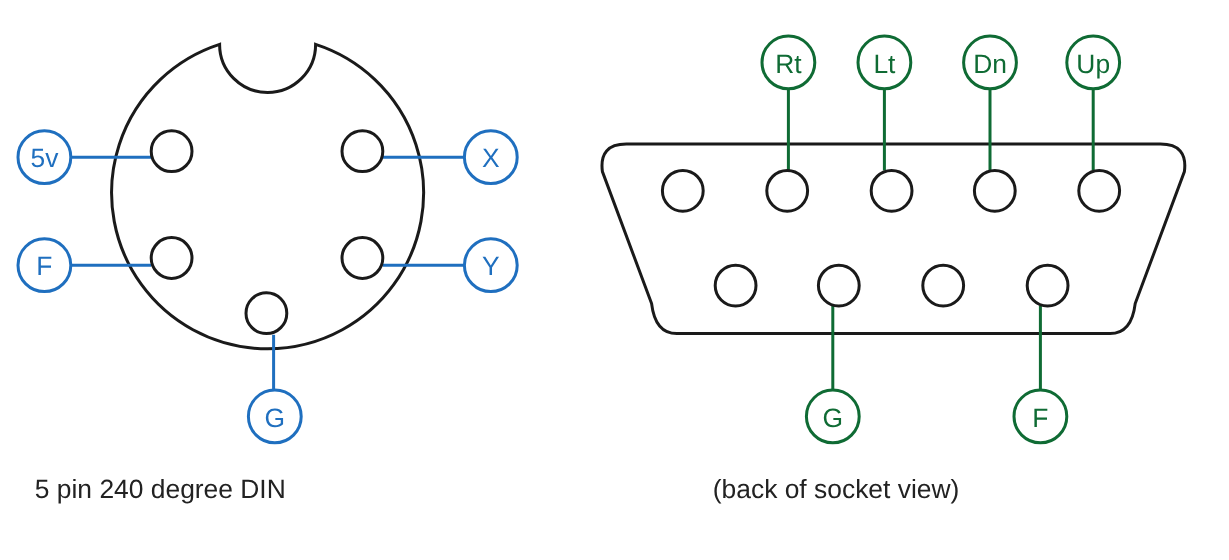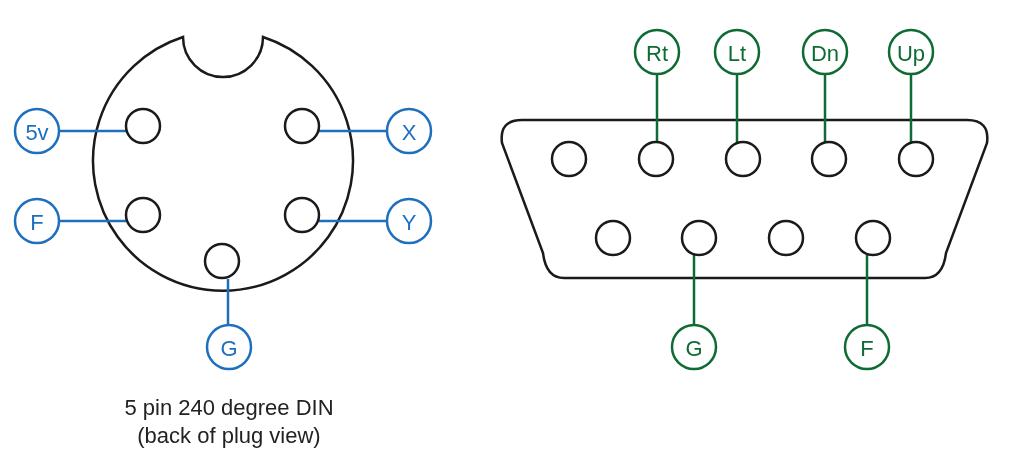--- a/index.html
+++ b/index.html
@@ -1,18 +1,18 @@
 <!DOCTYPE html>
 <html><head>
 <meta charset="utf-8">
 <style>
   html,body{margin:0;padding:0;background:#fff;}
   body{width:1024px;height:467px;position:relative;overflow:hidden;font-family:"Liberation Sans",sans-serif;}
   svg{position:absolute;left:0;top:0;}
-  .caption{position:absolute;width:400px;text-align:center;font-size:22px;line-height:28px;color:#222;font-family:"Liberation Sans",sans-serif;}
+  .caption{position:absolute;width:400px;font-size:22px;line-height:28px;color:#222;font-family:"Liberation Sans",sans-serif;}
   .lbl{font-family:"Liberation Sans",sans-serif;font-size:22px;text-anchor:middle;dominant-baseline:central;}
 </style>
 </head>
 <body>
 
 <svg width="1024" height="467" viewBox="0 0 1024 467">
 
   <path d="M 183 37 A 130 130 0 1 0 263 37 A 40 40 0 0 1 183 37 Z" fill="none" stroke="#1a1a1a" stroke-width="2.5"></path>
 
   <g stroke="#1f6fbf" stroke-width="2.5" fill="none">
@@ -82,16 +82,16 @@
     <text class="lbl" x="737" y="53">Lt</text>
     <text class="lbl" x="825" y="53">Dn</text>
     <text class="lbl" x="911" y="53">Up</text>
     <text class="lbl" x="694" y="348">G</text>
     <text class="lbl" x="867" y="348">F</text>
   </g>
 </svg>
 
 <div class="caption" style="left:29px;top:394px;">
   <div>5 pin 240 degree DIN</div>
-  <div>(back of plug view)</div>
 </div>
 <div class="caption" style="left:594px;top:394px;">
+  <div>(back of socket view)</div>
 </div>
 
 </body></html>

